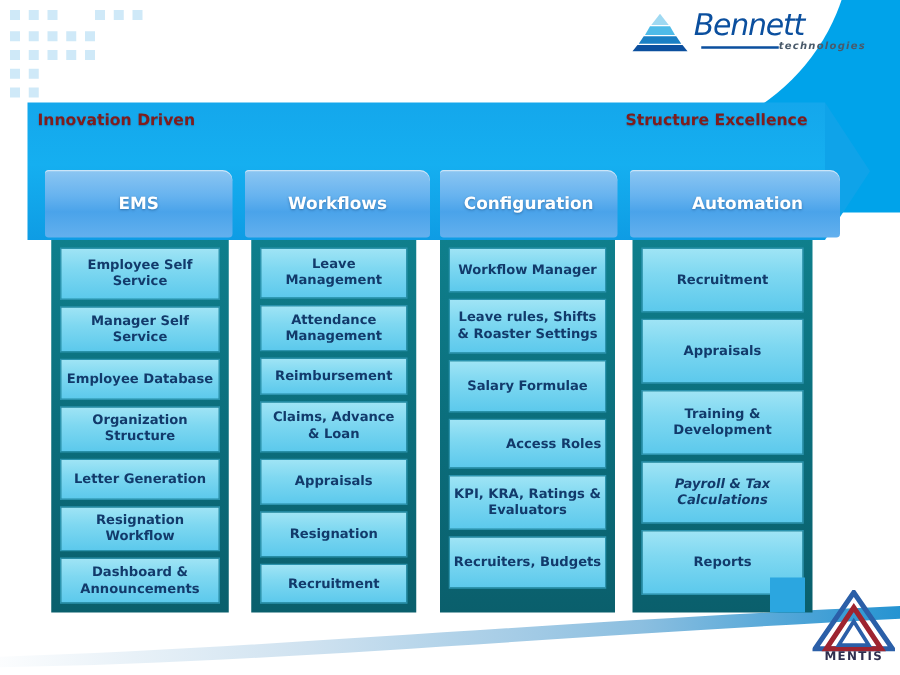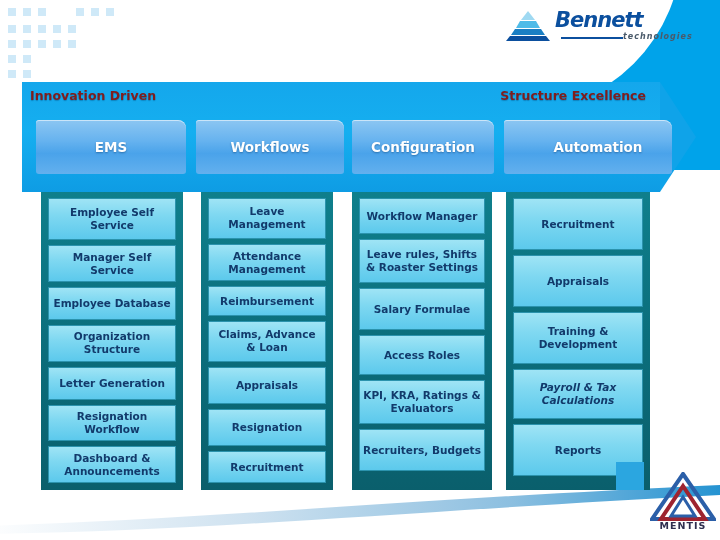--- a/index.html
+++ b/index.html
@@ -34,21 +34,21 @@
   }
 
   
   .dots{position:absolute;left:8px;top:8px;z-index:4;}
   .dot{position:absolute;width:8px;height:8px;background:#cfe9f8;}
   #brand-logo{position:absolute;left:505px;top:6px;width:170px;height:42px;z-index:6;}
   #brand-logo .pyr{position:absolute;left:0;top:4px;width:46px;height:32px;}
   #brand-logo .wordmark{
     position:absolute;left:50px;top:-1px;
     font-family:"DejaVu Sans", sans-serif;
-    font-size:21px;font-weight:bold;font-style:italic;
+    font-size:24px;font-weight:normal;font-style:italic;
     color:#0b4f9e;letter-spacing:-1px;line-height:30px;
   }
   #brand-logo .subword{
     position:absolute;left:118px;top:26px;
     font-family:"DejaVu Sans", sans-serif;
     font-size:8px;font-weight:bold;font-style:italic;
     color:#4a5a6a;letter-spacing:1px;
   }
   #brand-logo .rule{
     position:absolute;left:56px;top:31px;width:62px;height:2px;background:#0b4f9e;
@@ -71,21 +71,21 @@
     position:absolute;top:88px;
     font-family:"DejaVu Sans", sans-serif;
     font-size:12.5px;font-weight:bold;color:#7f1d1d;
     letter-spacing:0px; z-index:7;
     text-shadow:0 1px 1px rgba(0,60,110,.35);
   }
   #label-left{left:30px;}
   #label-right{right:74px;}
 
   
-  .tabrow{position:absolute;left:22px;top:120px;width:660px;height:56px;z-index:7;text-decoration:underline;}
+  .tabrow{position:absolute;left:22px;top:136px;width:660px;height:56px;z-index:7;text-decoration:underline;}
   .tab{
     position:absolute;top:0;height:54px;
     background:linear-gradient(to bottom,#8cc6f2 0%,#67b3ef 38%,#4aa3ea 62%,#63b0ee 100%);
     border-radius:3px 8px 3px 3px;
     box-shadow:inset 0 1px 0 rgba(255,255,255,.55);
     display:flex;align-items:center;justify-content:center;
     cursor:pointer;
   }
   .tab span{
     font-family:"DejaVu Sans", sans-serif;
@@ -245,21 +245,21 @@
       <div class="col" style="left: 352px; width: 140px; height: 298px;">
         <div class="cell" style="height: 36px;">
           <span>Workflow Manager</span>
         </div>
         <div class="cell" style="height: 44px;">
           <span>Leave rules, Shifts &amp; Roaster Settings</span>
         </div>
         <div class="cell" style="height: 42px;">
           <span>Salary Formulae</span>
         </div>
-        <div class="cell" style="height: 40px;">
+        <div class="cell" style="height: 40px; justify-content: flex-end;">
           <span>Access Roles</span>
         </div>
         <div class="cell" style="height: 44px;">
           <span>KPI, KRA, Ratings &amp; Evaluators</span>
         </div>
         <div class="cell" style="height: 42px;">
           <span>Recruiters, Budgets</span>
         </div>
       </div>
       <div class="col" style="left: 506px; width: 144px; height: 298px;">

